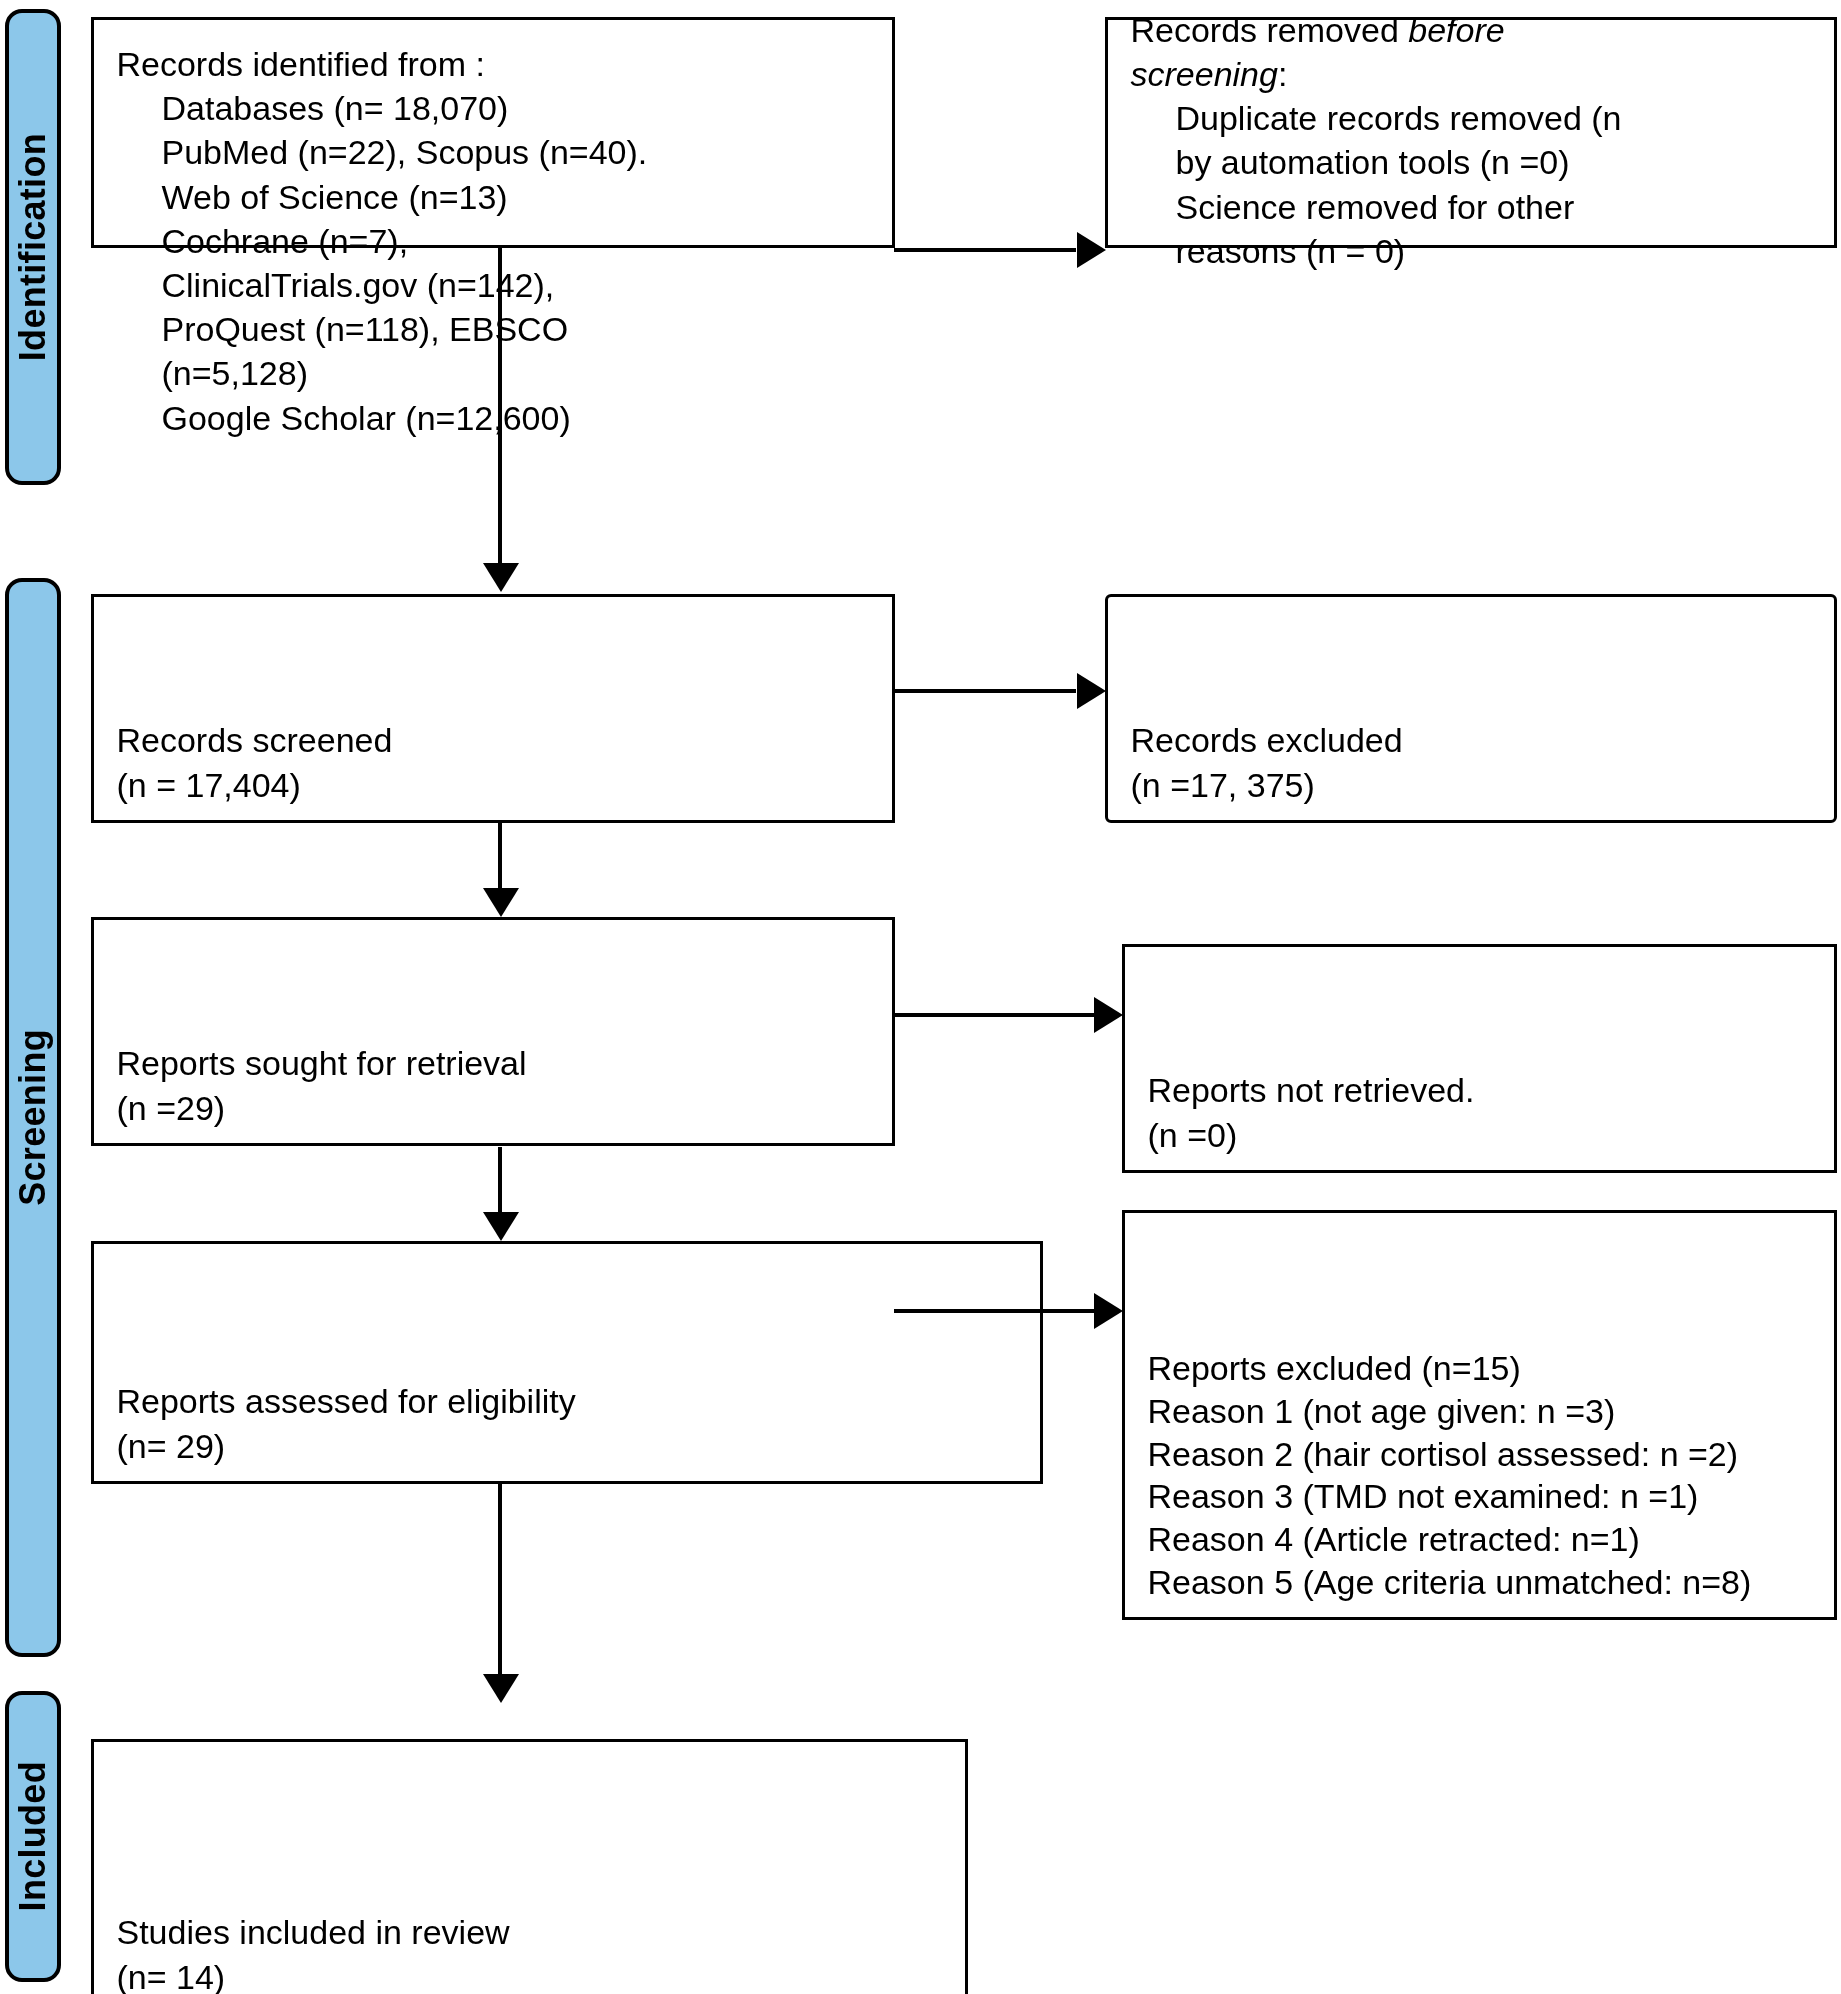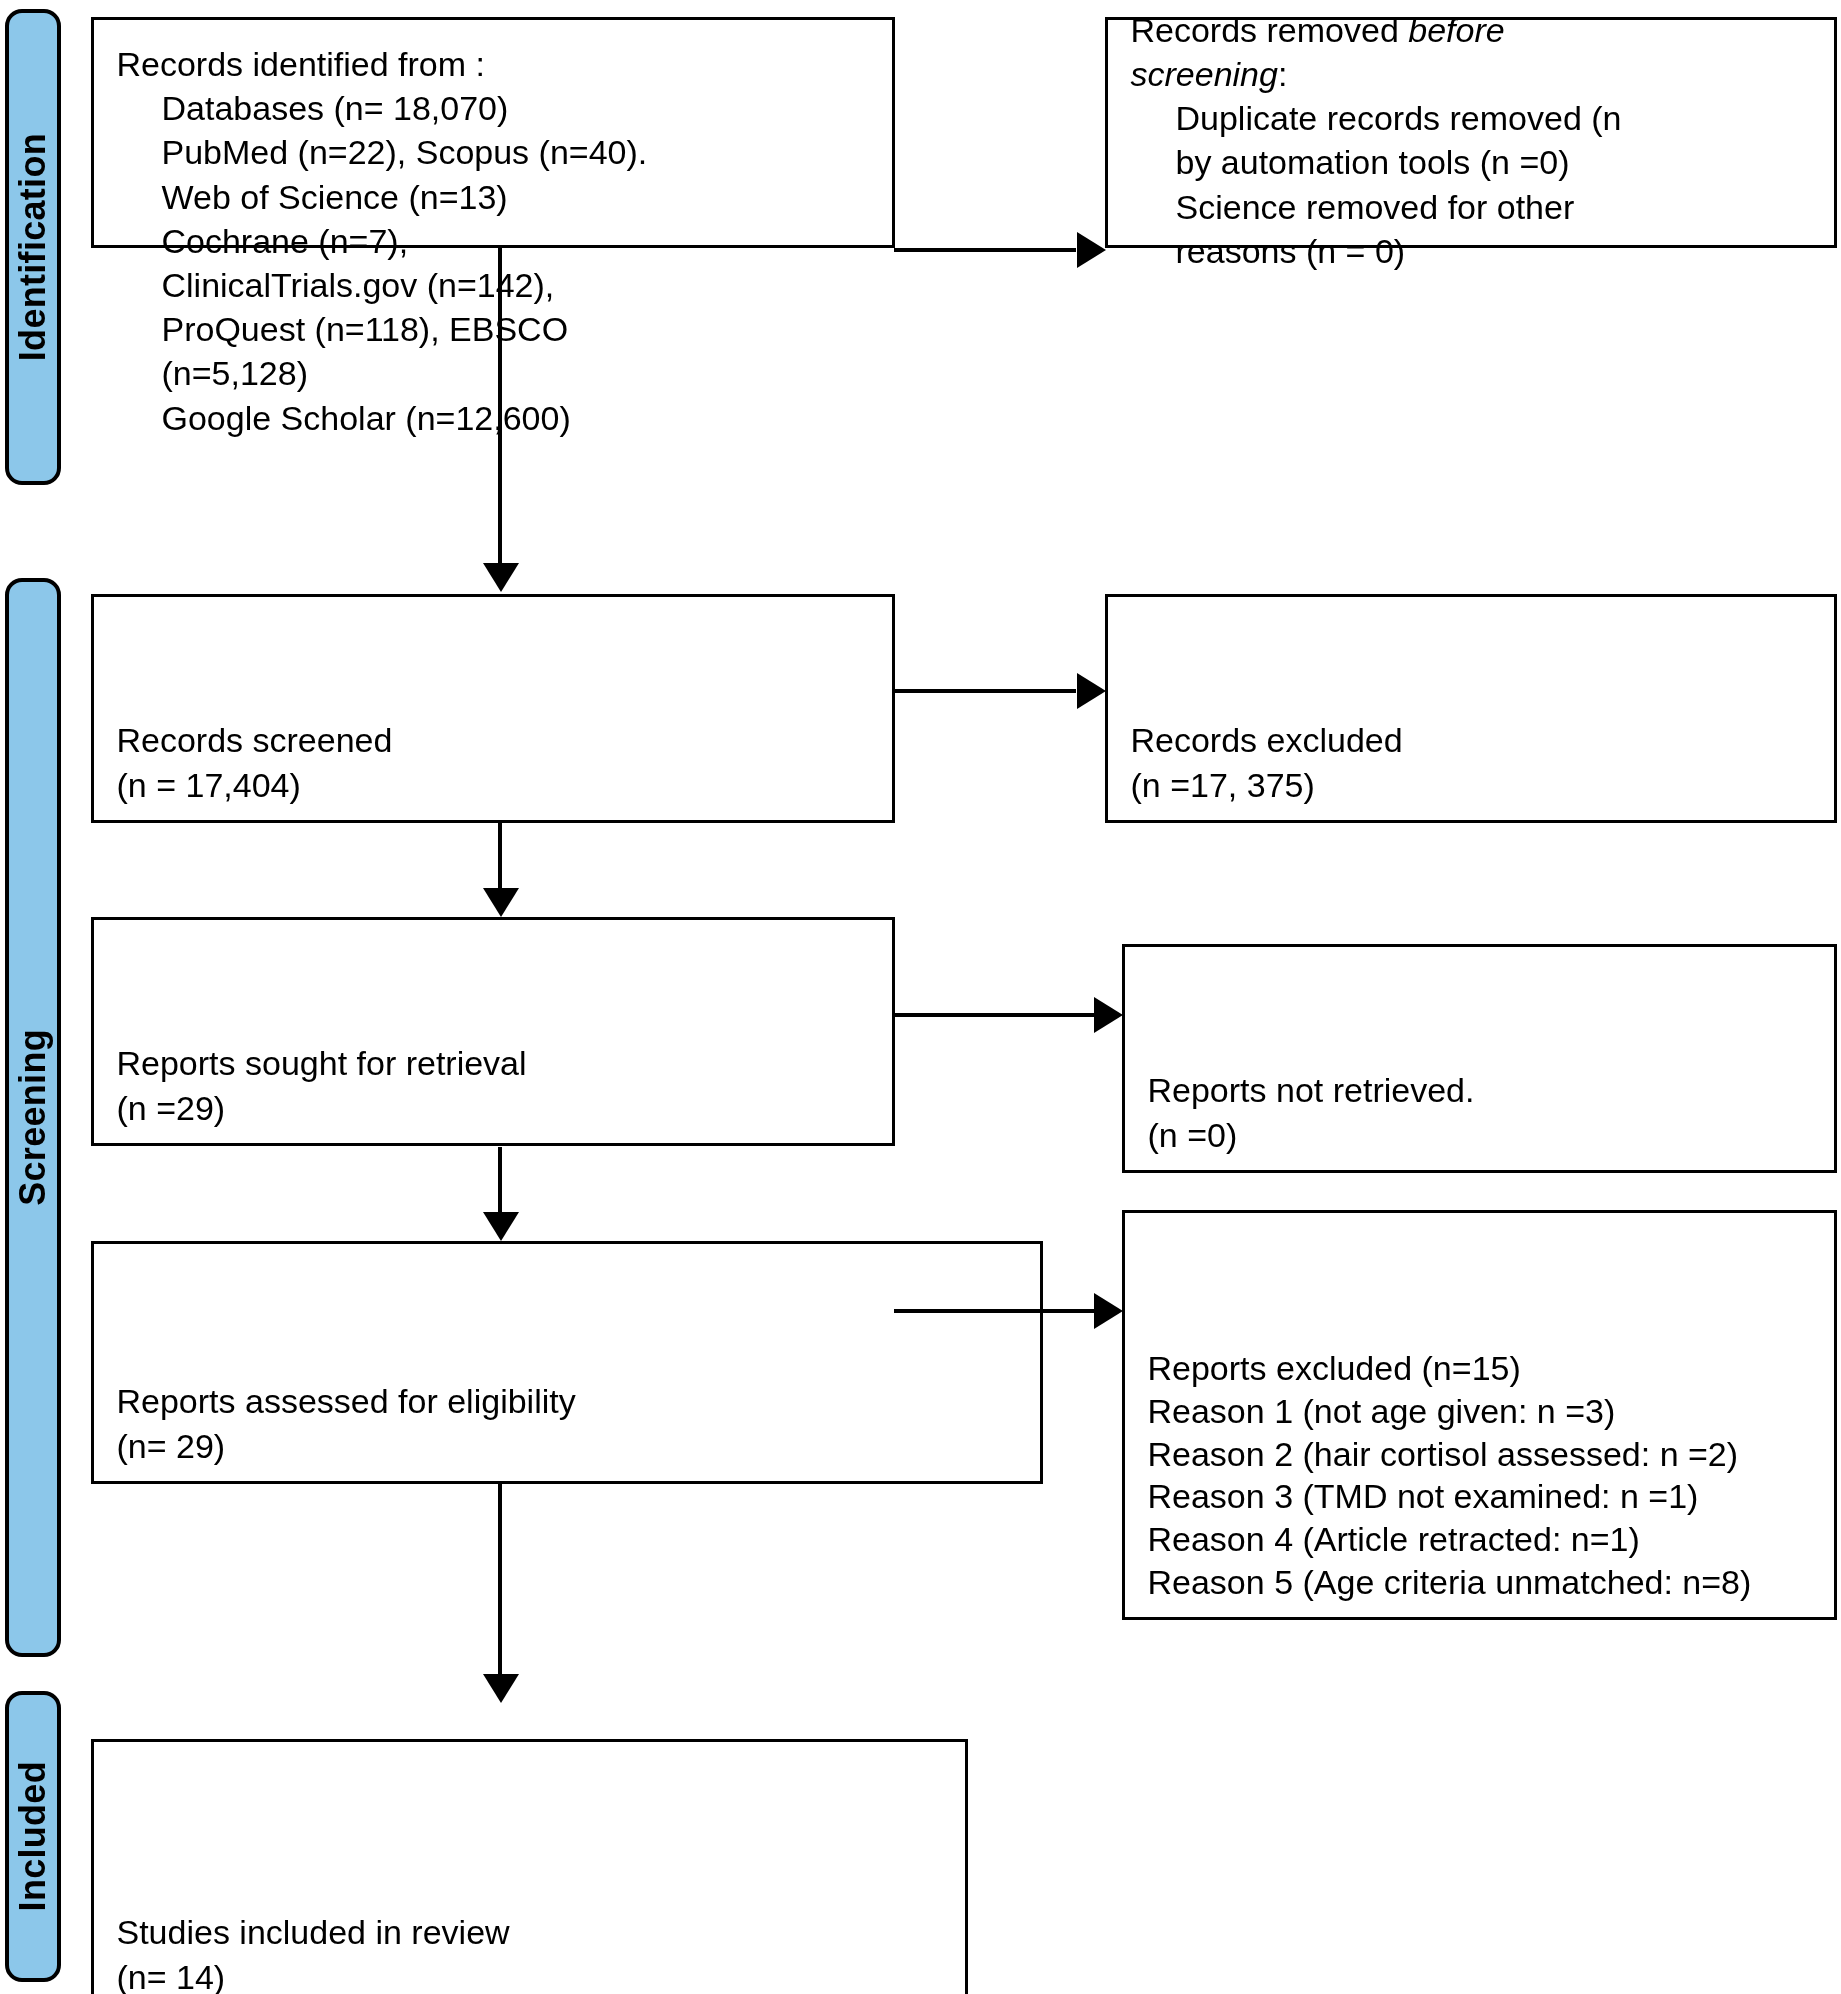--- a/index.html
+++ b/index.html
@@ -137,21 +137,21 @@
   <div class="h-head" style="left:1077px; top:232px;"></div>
 
   <div class="v-line" style="left:498px; top:248px; height:315px;"></div>
   <div class="v-head" style="left:483px; top:563px;"></div>
 
   <div class="box" style="left:91px; top:594px; width:804px; height:229px;">
     <p>Records screened</p>
     <p>(n = 17,404)</p>
   </div>
 
-  <div class="box" style="left:1105px; top:594px; width:732px; height:229px;">
+  <div class="box" style="left:1105px; top:594px; width:732px; height:229px;border-radius:6px;">
     <p>Records excluded</p>
     <p>(n =17, 375)</p>
   </div>
 
   <div class="h-line" style="left:894px; top:689px; width:182px;"></div>
   <div class="h-head" style="left:1077px; top:673px;"></div>
 
   <div class="v-line" style="left:498px; top:823px; height:65px;"></div>
   <div class="v-head" style="left:483px; top:888px;"></div>
 

